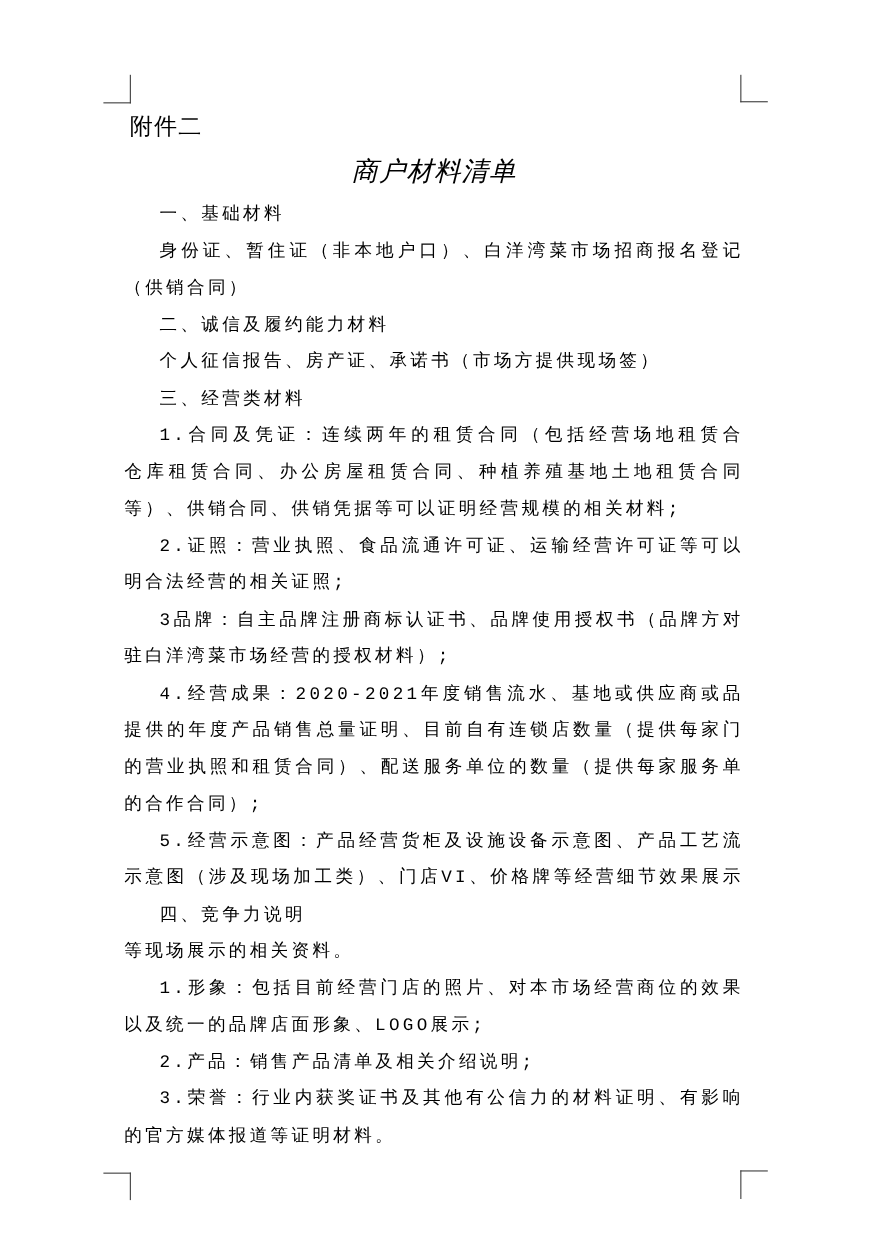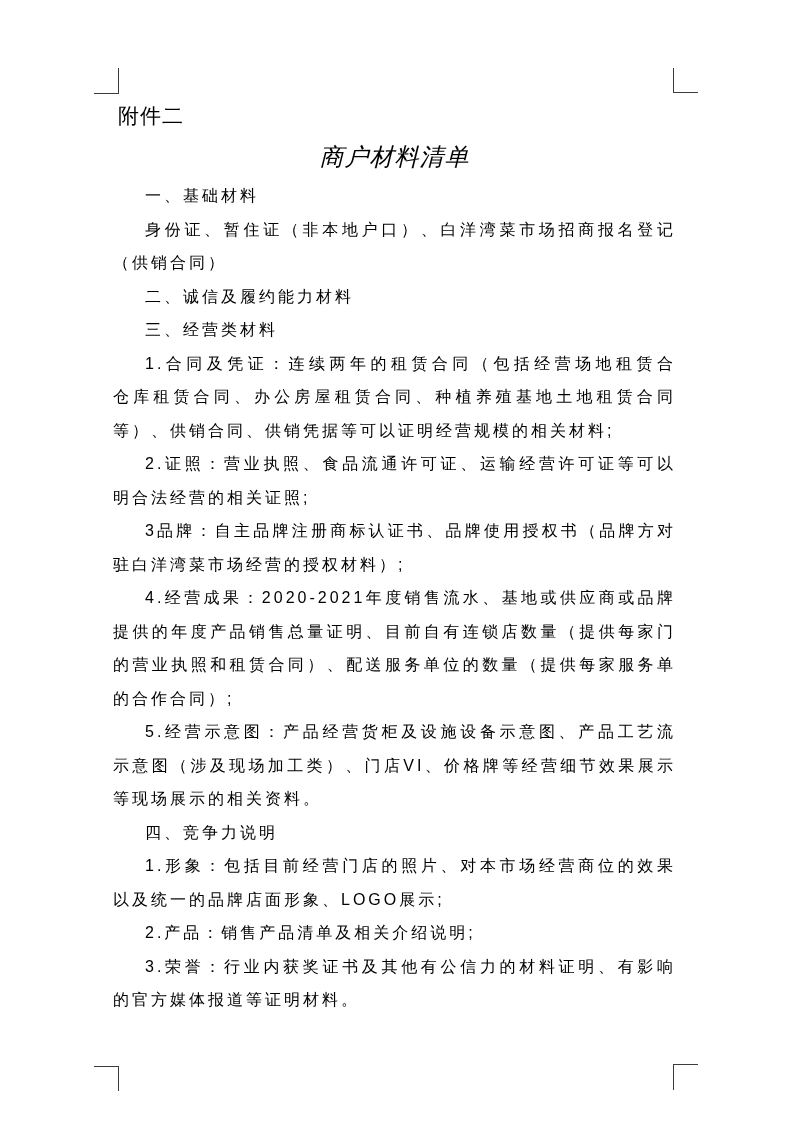--- a/index.html
+++ b/index.html
@@ -57,20 +57,21 @@
     text-align: center;
     white-space: nowrap;
     font-style: italic;
   }
   .body-lines {
     position: absolute;
     left: 113px;
     top: 179px;
     width: 563px;
     font-size: 16px;
+    font-family: Liberation Mono, monospace;
   }
   .line {
     height: 33.5px;
     line-height: 33.5px;
     letter-spacing: 3px;
     white-space: nowrap;
     text-align: left;
   }
   .line.indent { padding-left: 32px; }
   .line.justify {
@@ -92,36 +93,37 @@
 
   <div class="attachment-label">附件二</div>
 
   <div class="doc-title">商户材料清单</div>
 
   <div class="body-lines" id="body-lines">
       <div class="line indent">一、基础材料</div>
       <div class="line indent justify">身份证、暂住证（非本地户口）、白洋湾菜市场招商报名登记表</div>
       <div class="line">（供销合同）</div>
       <div class="line indent">二、诚信及履约能力材料</div>
+      <div class="line indent">个人征信报告、房产证、承诺书（市场方提供现场签）</div>
       <div class="line indent">三、经营类材料</div>
       <div class="line indent justify">1.合同及凭证：连续两年的租赁合同（包括经营场地租赁合同、</div>
       <div class="line justify">仓库租赁合同、办公房屋租赁合同、种植养殖基地土地租赁合同</div>
       <div class="line">等）、供销合同、供销凭据等可以证明经营规模的相关材料;</div>
       <div class="line indent justify">2.证照：营业执照、食品流通许可证、运输经营许可证等可以证</div>
       <div class="line">明合法经营的相关证照;</div>
       <div class="line indent justify">3品牌：自主品牌注册商标认证书、品牌使用授权书（品牌方对入</div>
       <div class="line">驻白洋湾菜市场经营的授权材料）;</div>
       <div class="line indent justify">4.经营成果：2020-2021年度销售流水、基地或供应商或品牌方</div>
       <div class="line justify">提供的年度产品销售总量证明、目前自有连锁店数量（提供每家门店</div>
       <div class="line justify">的营业执照和租赁合同）、配送服务单位的数量（提供每家服务单位</div>
       <div class="line">的合作合同）;</div>
       <div class="line indent justify">5.经营示意图：产品经营货柜及设施设备示意图、产品工艺流程</div>
       <div class="line justify">示意图（涉及现场加工类）、门店VI、价格牌等经营细节效果展示图</div>
+      <div class="line indent">四、竞争力说明</div>
       <div class="line">等现场展示的相关资料。</div>
-      <div class="line indent">四、竞争力说明</div>
       <div class="line indent justify">1.形象：包括目前经营门店的照片、对本市场经营商位的效果图</div>
       <div class="line">以及统一的品牌店面形象、LOGO展示;</div>
       <div class="line indent">2.产品：销售产品清单及相关介绍说明;</div>
       <div class="line indent justify">3.荣誉：行业内获奖证书及其他有公信力的材料证明、有影响力</div>
       <div class="line">的官方媒体报道等证明材料。</div>
     </div>
 
 </div>
 
 </body></html>

